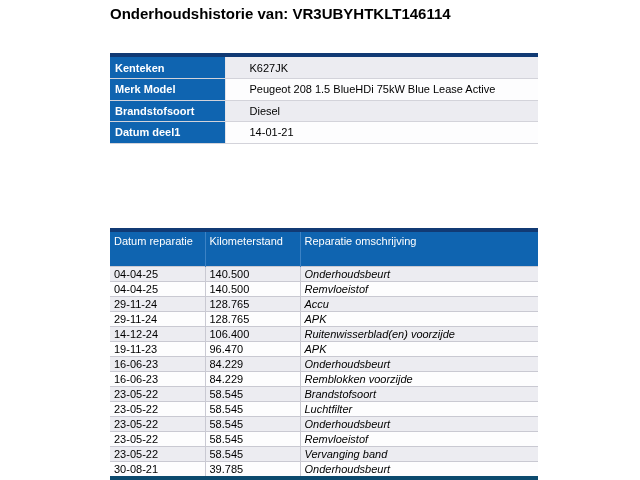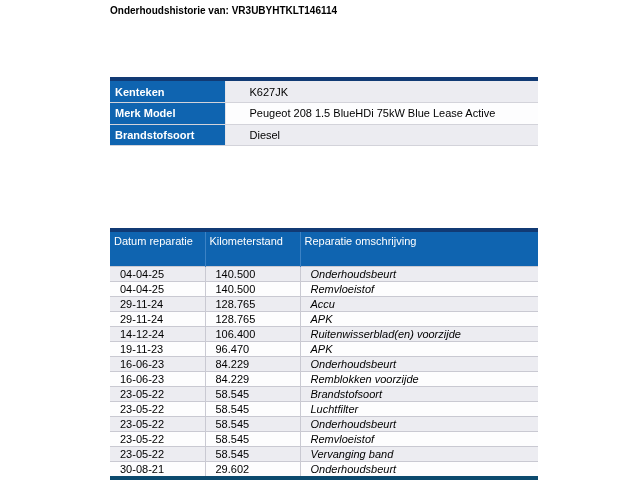--- a/index.html
+++ b/index.html
@@ -1,38 +1,38 @@
 <!DOCTYPE html>
 <html style="--blue: #0f64b0; --navy: #113a74; --rowAlt: #ececf1; --rowWhite: #fdfdfe;"><head>
 <meta charset="utf-8">
 <style>
   html,body{margin:0;padding:0;background:#fff;}
   #page{position:relative;width:640px;height:480px;background:#fff;overflow:hidden;
         font-family:"Liberation Sans","DejaVu Sans",sans-serif;}
-  #page-title{position:absolute;left:110px;top:5px;font-size:10px;font-weight:700;color:#000;margin:0;}
+  #page-title{position:absolute;left:110px;top:5px;font-size:15px;font-weight:700;color:#000;margin:0;}
 
   .tbl-wrap{position:absolute;left:110px;width:428px;}
-  #info-table-wrap{top:77px;}
+  #info-table-wrap{top:53px;}
   #history-table-wrap{top:228px;}
   .top-bar{height:4px;background:var(--navy,#113a74);}
   table{border-collapse:collapse;width:100%;table-layout:fixed;font-size:11px;}
   td,th{box-sizing:border-box;overflow:hidden;white-space:nowrap;}
 
   
   #info-table td{height:21.5px;border-bottom:1px solid #d3d3da;}
   #info-table td.lbl{background:var(--blue,#0f64b0);color:#fff;font-weight:700;
                      padding-left:5px;border-right:1px solid #e4e4ea;}
   #info-table td.val{color:#000;padding-left:24px;}
 
   
   #history-table th{height:34px;background:var(--blue,#0f64b0);color:#fff;font-weight:400;
                     text-align:left;vertical-align:top;padding:3px 0 16px 4px;
                     border-right:1px solid #3c82c4;}
   #history-table th:last-child{border-right:none;}
-  #history-table td{height:14px;color:#000;padding-left:10px;
+  #history-table td{height:14px;color:#000;padding-left:4px;
                     border-top:1px solid #c9c9d2;border-right:1px solid #c9c9d2;}
   #history-table td:last-child{border-right:none;font-style:italic;}
   #history-table tr:last-child td{border-bottom:5px solid #0c4a6e;}
 
   tr.alt-odd td{background:var(--rowAlt,#ececf1);}
   tr.alt-even td{background:var(--rowWhite,#fdfdfe);}
   #info-table tr.alt-odd td.val{background:var(--rowAlt,#ececf1);}
   #info-table tr.alt-even td.val{background:var(--rowWhite,#fdfdfe);}
   #info-table td.lbl{background:var(--blue,#0f64b0) !important;}
 </style>
@@ -55,20 +55,24 @@
             <td class="lbl">Kenteken</td>
             <td class="val">K627JK</td>
           </tr>
           <tr class="alt-even">
             <td class="lbl">Merk Model</td>
             <td class="val">Peugeot 208 1.5 BlueHDi 75kW Blue Lease Active</td>
           </tr>
           <tr class="alt-odd">
             <td class="lbl">Brandstofsoort</td>
             <td class="val">Diesel</td>
+          </tr>
+          <tr class="alt-even">
+            <td class="lbl">Datum deel1</td>
+            <td class="val">14-01-21</td>
           </tr>
         </tbody>
     </table>
   </div>
 
   <div id="history-table-wrap" class="tbl-wrap">
     <div class="top-bar"></div>
     <table id="history-table">
       <colgroup id="history-colgroup">
           <col style="width: 95px;">
@@ -143,20 +147,20 @@
             <td>58.545</td>
             <td>Remvloeistof</td>
           </tr>
           <tr class="alt-odd">
             <td>23-05-22</td>
             <td>58.545</td>
             <td>Vervanging band</td>
           </tr>
           <tr class="alt-even">
             <td>30-08-21</td>
-            <td>29.602</td>
+            <td>39.785</td>
             <td>Onderhoudsbeurt</td>
           </tr>
         </tbody>
     </table>
   </div>
 
 </div>
 
 </body></html>

